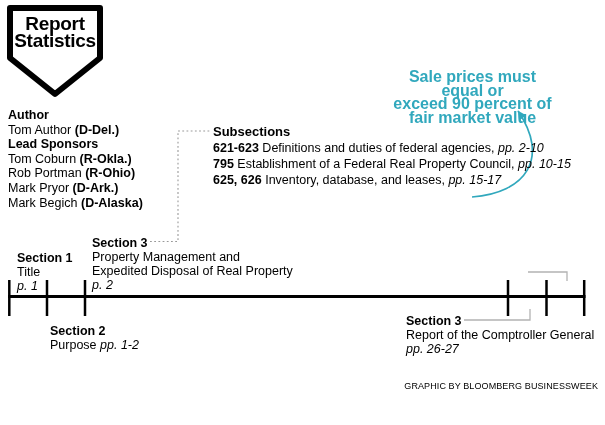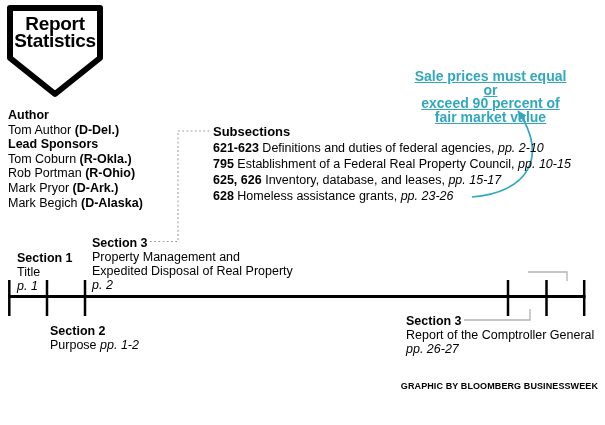--- a/index.html
+++ b/index.html
@@ -29,37 +29,35 @@
   #badge-text {
     left: 8px; top: 16px; width: 94px;
     text-align: center; font-weight: bold;
     font-size: 19px; line-height: 16.5px; letter-spacing: -0.3px;
   }
   #author-block { left: 8px; top: 108px; font-size: 12.5px; line-height: 14.6px; }
   #subsections  { left: 213px; top: 124px; font-size: 12.5px; }
   #subsections .subhead { font-size: 13px; height: 16px; }
   #subsections .subitem { height: 16px; line-height: 16px; }
   #annotation {
-    left: 408px; top: 70px; width: 165px;
+    left: 390px; top: 70px; width: 165px;
     text-align: center; font-weight: bold;
-    font-size: 14px; line-height: 13.6px;
+    font-size: 16px; line-height: 13.6px;
     color: var(--teal, #31a8bd);
-    text-decoration: underline;
   }
   .sec { font-size: 12.5px; line-height: 14px; }
   #sec1 { left: 17px;  top: 251px; }
   #sec2 { left: 50px;  top: 324px; }
   #sec3 { left: 92px;  top: 236px; }
   #sec4 { left: 406px; top: 314px; }
   #sec5 { left: 498px; top: 221px; }
   #credit {
     right: 7px; top: 381px;
     font-size: 9px; letter-spacing: 0.1px;
     text-align: right;
-    font-weight: bold;
   }
 </style>
 </head>
 <body>
 
 <div id="canvas">
 
   <svg id="art" width="605" height="425" viewBox="0 0 605 425">
     <defs>
       <marker id="arrowhead" markerUnits="userSpaceOnUse" markerWidth="10" markerHeight="9" refX="8.5" refY="4.5" orient="auto">
@@ -100,21 +98,20 @@
     <div><span>Rob Portman</span> <span class="b">(R-Ohio)</span></div>
     <div><span>Mark Pryor</span> <span class="b">(D-Ark.)</span></div>
     <div><span>Mark Begich</span> <span class="b">(D-Alaska)</span></div>
   </div>
 
   <div id="subsections" class="abs">
     <div class="b subhead">Subsections</div>
     <div class="subitem"><span class="b">621-623</span> <span>Definitions and duties of federal agencies,</span> <span class="it">pp. 2-10</span></div>
     <div class="subitem"><span class="b">795</span> <span>Establishment of a Federal Real Property Council,</span> <span class="it">pp. 10-15</span></div>
     <div class="subitem"><span class="b">625, 626</span> <span>Inventory, database, and leases,</span> <span class="it">pp. 15-17</span></div>
-    <div class="subitem"><span class="b">628</span> <span>Homeless assistance grants,</span> <span class="it">pp. 23-26</span></div>
   </div>
 
   <div id="annotation" class="abs pre">Sale prices must equal or
 exceed 90 percent of
 fair market value</div>
 
   <div id="sec1" class="abs sec">
     <div class="b">Section 1</div>
     <div class="pre">Title</div>
     <div class="it">p. 1</div>

